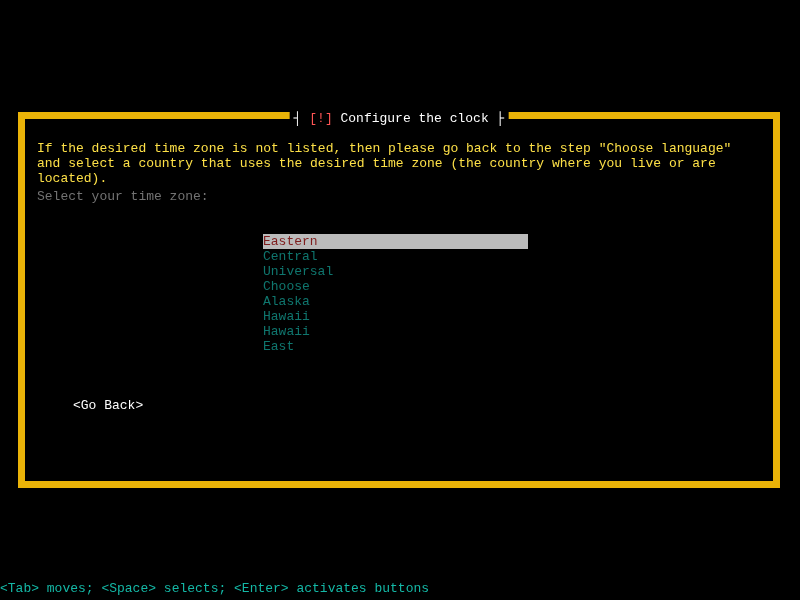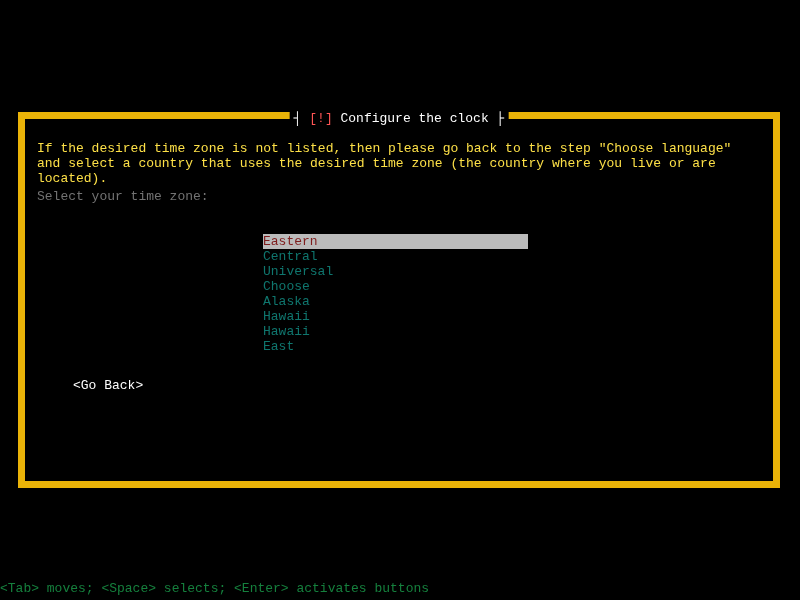--- a/index.html
+++ b/index.html
@@ -62,30 +62,30 @@
       cursor: pointer;
       white-space: pre;
     }
     .option-item.selected {
       background: #bbbbbb;
       color: #7f1d1d;
       display: inline-block;
       width: 265px;
     }
     .go-back {
-      margin-top: 24px;
+      margin-top: 44px;
       margin-left: 36px;
       color: #ffffff;
       cursor: pointer;
     }
     .footer-hint {
       position: absolute;
       left: 0;
       bottom: 4px;
-      color: #15803d;
+      color: #14b8a6;
     }
   </style>
 </head>
 <body>
 
 <div class="dialog-box">
   <div class="dialog-title">
     <span>┤ </span><span class="title-marker">[!]</span><span> </span><span class="title-text">Configure the clock</span><span> ├</span>
   </div>
   <div class="dialog-content">

